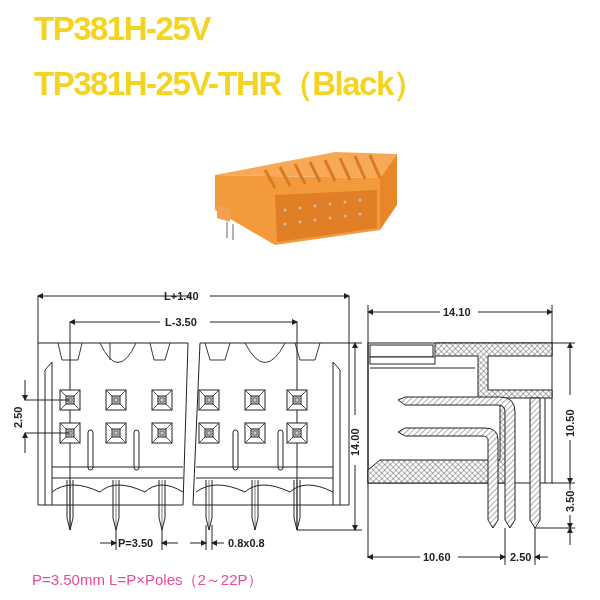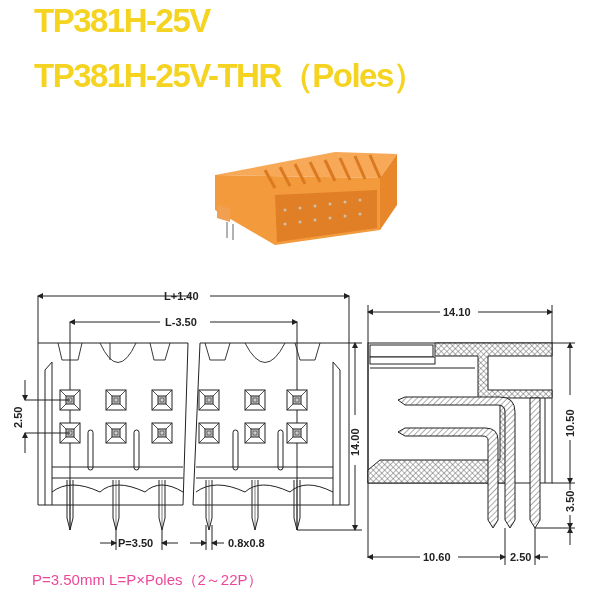--- a/index.html
+++ b/index.html
@@ -1,29 +1,29 @@
 <!DOCTYPE html>
 <html><head>
 <meta charset="utf-8">
 <style>
   html, body { margin:0; padding:0; background:#ffffff; }
   body { width:600px; height:600px; position:relative; overflow:hidden; font-family:"Liberation Sans", sans-serif; }
-  .title { position:absolute; left:34px; color:#f5d321; font-weight:bold; font-family:"Liberation Sans", sans-serif; letter-spacing:-1.5px; white-space:nowrap; }
+  .title { position:absolute; left:34px; color:#f5d321; font-weight:bold; font-family:"Liberation Sans", sans-serif; letter-spacing:-1.5px; white-space:nowrap;margin-top:8px; }
   .t1 { top:2px; font-size:33px; }
   .t2 { top:54px; font-size:33px; }
   .photo { position:absolute; left:205px; top:150px; }
   .drawing { position:absolute; left:0; top:0; }
   .footer { position:absolute; left:32px; top:571px; font-size:15px; color:#ec4899; font-family:"Liberation Sans", sans-serif; white-space:nowrap; }
   svg text { font-family:"Liberation Sans", sans-serif; font-weight:bold; fill:#222; }
 </style>
 </head>
 <body>
 
 <div class="title t1">TP381H-25V</div>
-<div class="title t2">TP381H-25V-THR（Poles）</div>
+<div class="title t2">TP381H-25V-THR（Black）</div>
 
 <svg class="photo" width="200" height="100" viewBox="0 0 200 100">
 
   <polygon points="10,25 130,2 192,4 175,28" fill="#f7a958"></polygon>
 
   <polygon points="10,25 175,28 175,80 70,95 10,60" fill="#f39a3d"></polygon>
 
   <polygon points="175,28 192,4 192,55 175,80" fill="#e8872a"></polygon>
 
   <g stroke="#d97a20" stroke-width="3">

